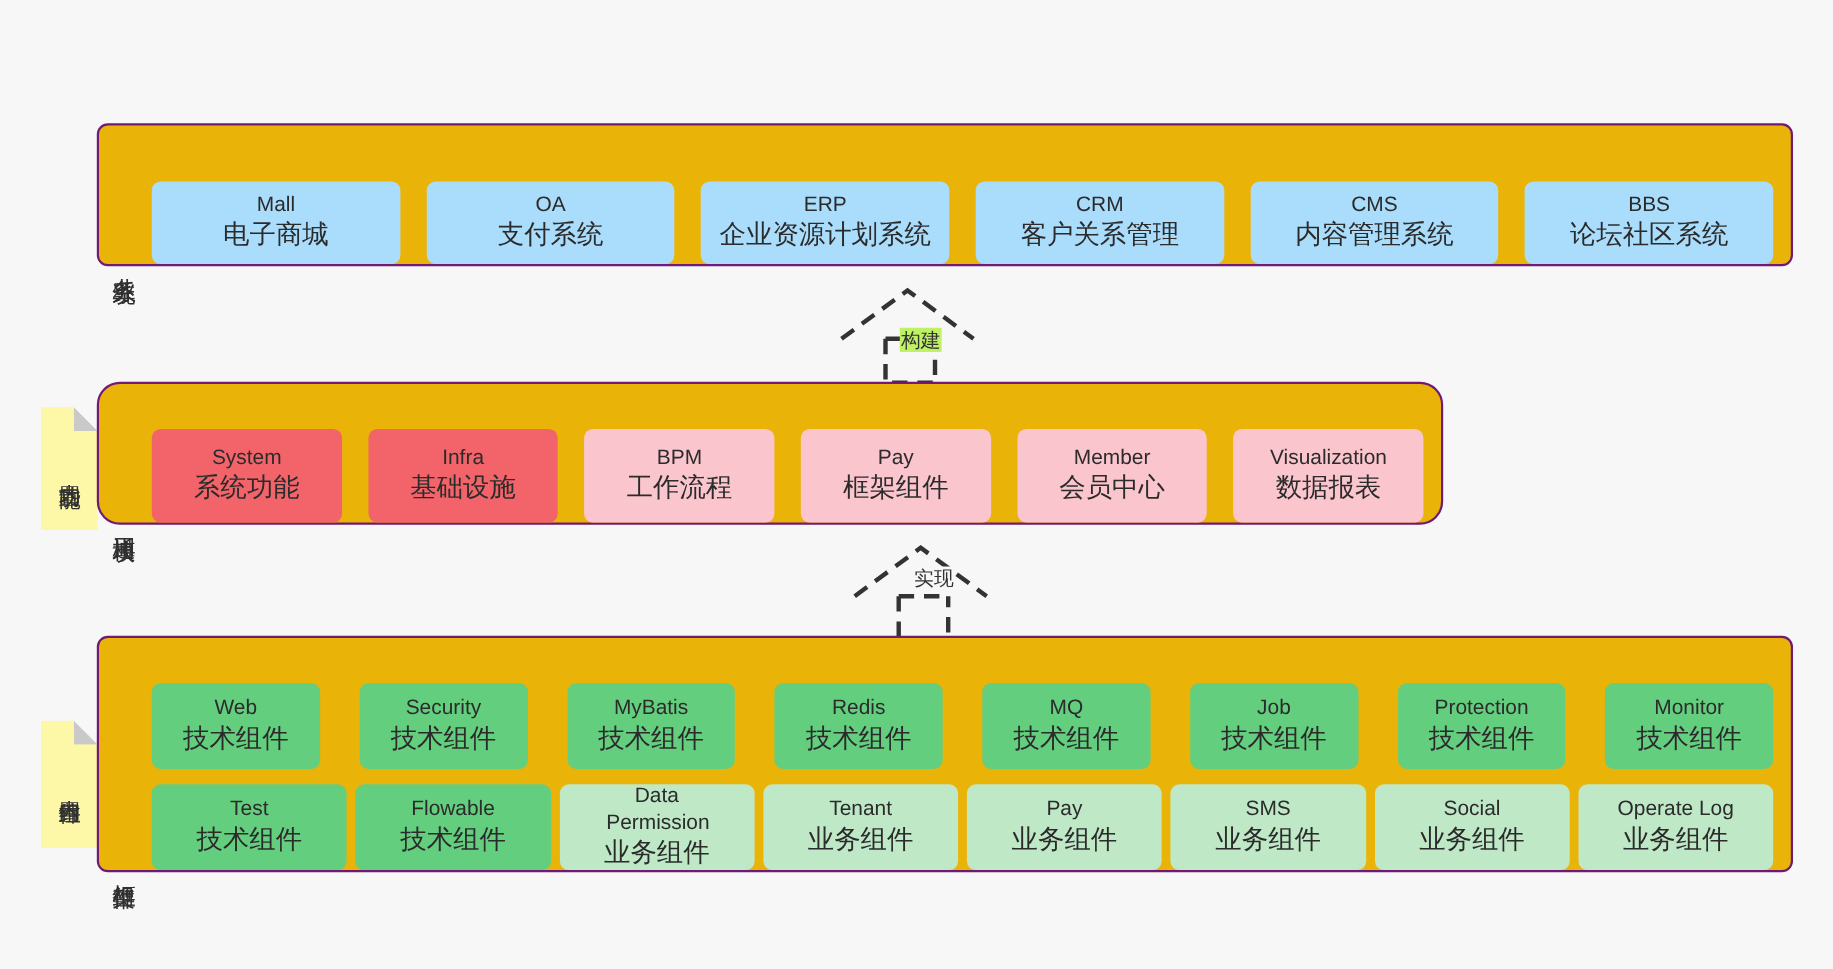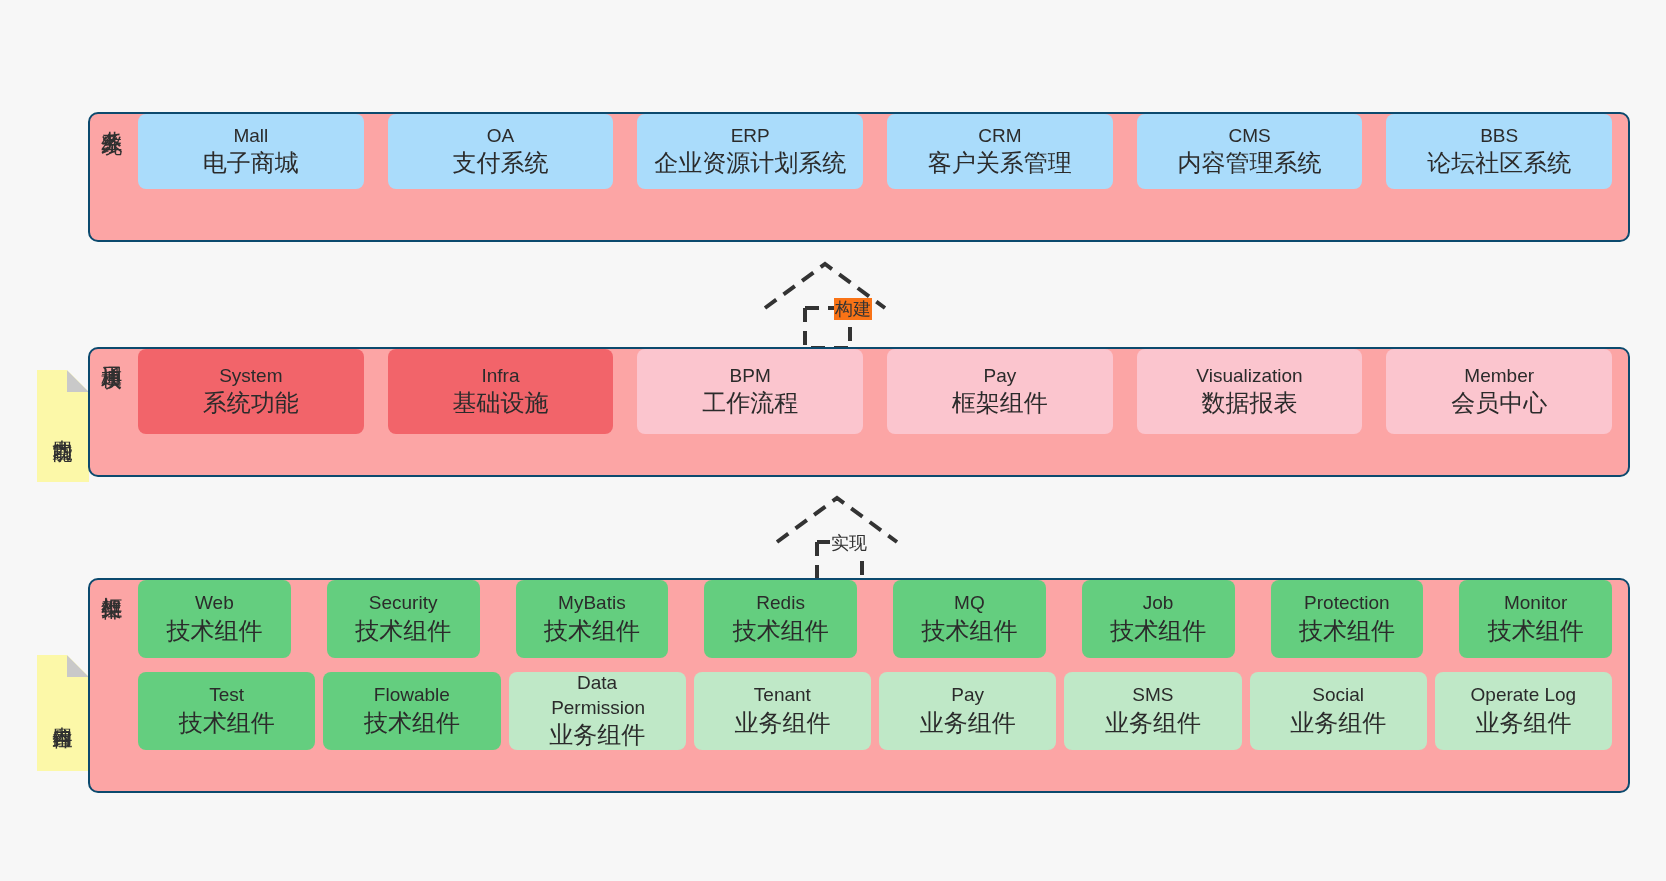--- a/index.html
+++ b/index.html
@@ -18,26 +18,26 @@
 
   #canvas {
     position: relative;
     width: 1666px;
     height: 881px;
   }
 
   
   .layer {
     position: absolute;
-    background: #fca5a5;
-    border: 2px solid #0c4a6e;
+    background: #eab308;
+    border: 2px solid #701a75;
     border-radius: 10px;
     box-sizing: border-box;
     display: flex;
-    align-items: flex-start;
+    align-items: flex-end;
   }
 
   
   .layer-label {
     width: 44px;
     flex: 0 0 44px;
     display: flex;
     align-items: center;
     justify-content: center;
     font-size: 21px;
@@ -179,67 +179,67 @@
       </div>
     </div>
   </div>
 
   <div class="arrow" style="left:760px; top:258px; width:150px; height:92px;">
     <svg width="150" height="92" viewBox="0 0 150 92" xmlns="http://www.w3.org/2000/svg">
       <path d="M 5 50 L 65 6 L 125 50" fill="none" stroke="#333333" stroke-width="4" stroke-dasharray="14 9" stroke-linecap="butt"></path>
       <path d="M 45 50 L 45 90 L 90 90 L 90 50" fill="none" stroke="#333333" stroke-width="4" stroke-dasharray="14 9" stroke-linecap="butt"></path>
       <path d="M 45 50 L 90 50" fill="none" stroke="#333333" stroke-width="4" stroke-dasharray="14 9" stroke-linecap="butt"></path>
     </svg>
-    <span class="arrow-label" style="left:74px; top:40px; background:#f97316; padding:2px 1px;">构建</span>
+    <span class="arrow-label" style="left:58px; top:40px; background:#bef264; padding:2px 1px;">构建</span>
   </div>
 
   <div class="note" style="left:37px; top:370px; width:52px; height:112px;">
     <span class="fold"></span>
     <span>内置功能</span>
   </div>
 
-  <div class="layer layer-mod" style="left:88px; top:347px; width:1542px; height:130px;">
+  <div class="layer layer-mod" style="left:88px; top:347px; width:1224px; height:130px;border-radius:21px;">
     <div class="layer-label">通用模块</div>
     <div class="layer-body">
       <div class="row">
         <div class="card red">
           <span class="t-en">System</span>
           <span class="t-cn">系统功能</span>
         </div>
         <div class="card red">
           <span class="t-en">Infra</span>
           <span class="t-cn">基础设施</span>
         </div>
         <div class="card pink">
           <span class="t-en">BPM</span>
           <span class="t-cn">工作流程</span>
         </div>
         <div class="card pink">
           <span class="t-en">Pay</span>
           <span class="t-cn">框架组件</span>
         </div>
         <div class="card pink">
+          <span class="t-en">Member</span>
+          <span class="t-cn">会员中心</span>
+        </div>
+        <div class="card pink">
           <span class="t-en">Visualization</span>
           <span class="t-cn">数据报表</span>
-        </div>
-        <div class="card pink">
-          <span class="t-en">Member</span>
-          <span class="t-cn">会员中心</span>
         </div>
       </div>
     </div>
   </div>
 
   <div class="arrow" style="left:772px; top:492px; width:150px; height:92px;">
     <svg width="150" height="92" viewBox="0 0 150 92" xmlns="http://www.w3.org/2000/svg">
       <path d="M 5 50 L 65 6 L 125 50" fill="none" stroke="#333333" stroke-width="4" stroke-dasharray="14 9" stroke-linecap="butt"></path>
       <path d="M 45 50 L 45 90 L 90 90 L 90 50" fill="none" stroke="#333333" stroke-width="4" stroke-dasharray="14 9" stroke-linecap="butt"></path>
       <path d="M 45 50 L 90 50" fill="none" stroke="#333333" stroke-width="4" stroke-dasharray="14 9" stroke-linecap="butt"></path>
     </svg>
-    <span class="arrow-label" style="left:58px; top:40px; background:#f7f7f7; padding:2px 1px;">实现</span>
+    <span class="arrow-label" style="left:58px; top:23px; background:#f7f7f7; padding:2px 1px;">实现</span>
   </div>
 
   <div class="note" style="left:37px; top:655px; width:52px; height:116px;">
     <span class="fold"></span>
     <span>内置组件</span>
   </div>
 
   <div class="layer layer-frame" style="left:88px; top:578px; width:1542px; height:215px;">
     <div class="layer-label">框架组件</div>
     <div class="layer-body">

